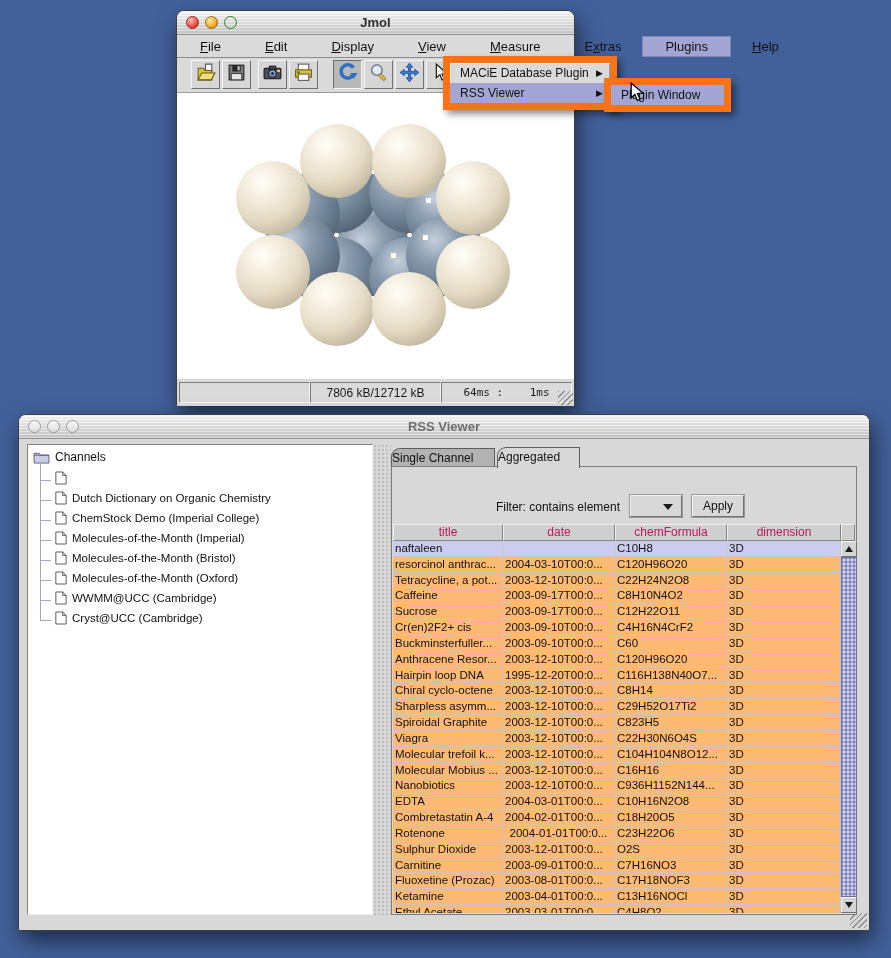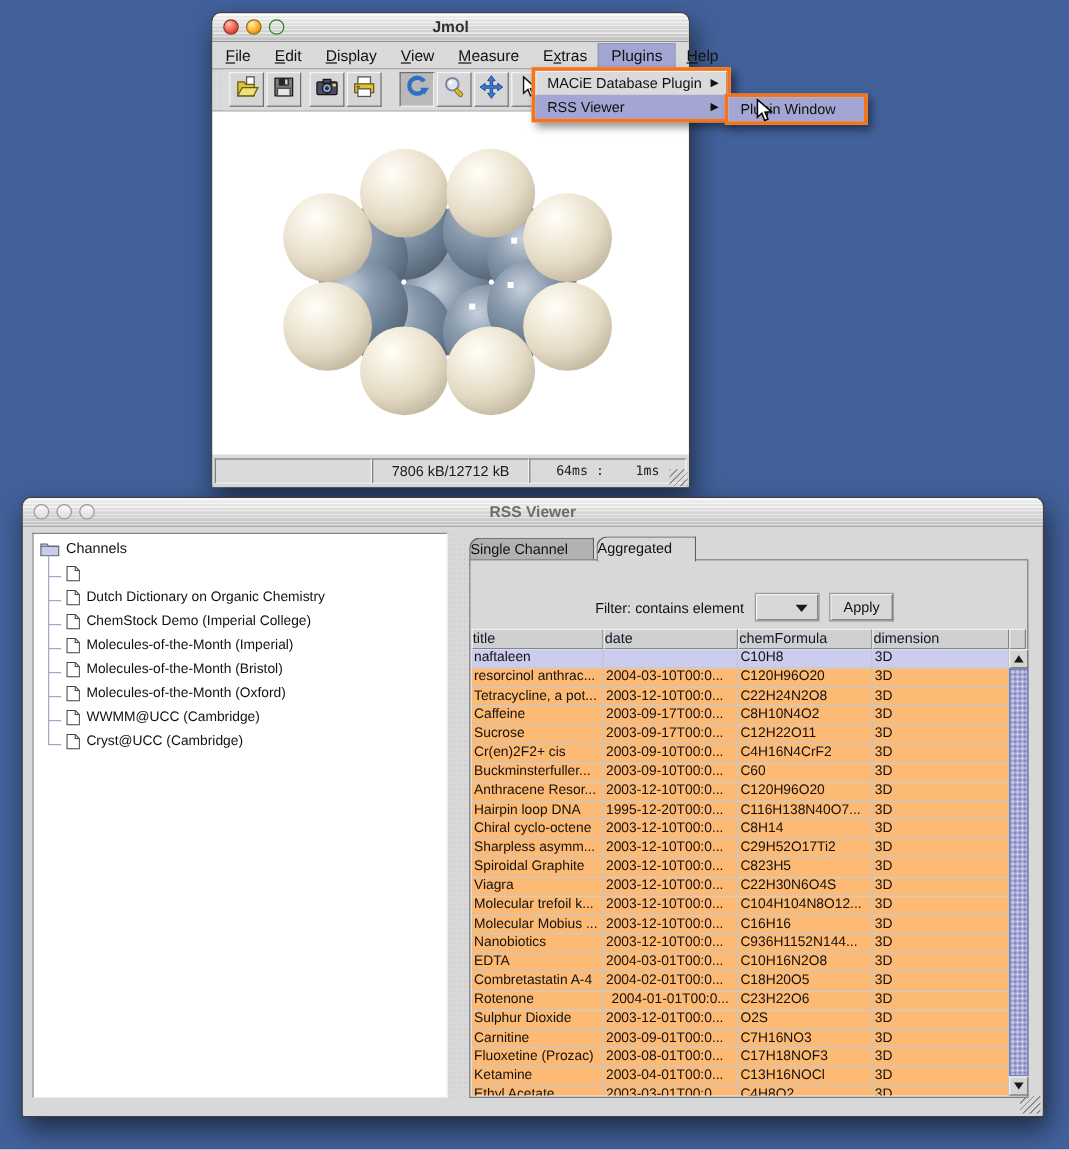--- a/index.html
+++ b/index.html
@@ -20,21 +20,21 @@
   .light{width:13px;height:13px;border-radius:50%;box-sizing:border-box;}
   .light.red{background:radial-gradient(circle at 35% 28%,#ffc0b8,#f05848 55%,#ad2317);border:1px solid #8d2b20;}
   .light.yellow{background:radial-gradient(circle at 35% 28%,#ffecb0,#fcb128 55%,#b06f0e);border:1px solid #96670f;}
   .light.green{background:radial-gradient(circle at 35% 28%,#d2f3ba,#44c234 55%,#1f7d17;);border:1px solid #2a7a1f;}
   .light.off{background:linear-gradient(#fafafa,#dcdcdc);border:1px solid #9a9a9a;}
 
   
   #jmol-window{left:176px;top:10px;width:397px;height:394px;}
   #jmol-menubar{display:flex;align-items:center;height:22px;background:#dadada;
                 border-bottom:1px solid #8c8c8c;font-size:13px;color:#111;padding-left:1px;}
-  .menu-item{padding:2px 10px;white-space:nowrap;}
+  .menu-item{padding:2px 22px;white-space:nowrap;}
   .menu-item.hl{background:#a3a6d3;outline:1px solid #8287b4;}
   .menu-item.right{margin-left:auto;margin-right:4px;}
   #jmol-toolbar{position:relative;height:34px;background:#dadada;border-bottom:1px solid #9a9a9a;
      background-image:radial-gradient(#b5b5b5 22%,transparent 24%);background-size:4px 4px;
      background-position:0 0;background-clip:border-box;}
   #jmol-toolbar::after{content:"";position:absolute;left:9px;top:0;right:0;bottom:0;background:#dadada;}
   .tbtn{position:absolute;top:2px;width:29px;height:29px;background:#d6d6d6;box-sizing:border-box;z-index:1;
         border:1px solid;border-color:#f5f5f5 #6f6f6f #6f6f6f #f5f5f5;display:flex;align-items:center;justify-content:center;}
   .tbtn.pressed{background:#b9b9b9;border-color:#6f6f6f #f5f5f5 #f5f5f5 #6f6f6f;}
   .tbtn svg{width:21px;height:21px;}
@@ -44,21 +44,21 @@
   .atom-h{background:radial-gradient(circle at 36% 28%,#fffef8 0%,#f3ecdd 28%,#e3d9c3 55%,#beb39b 82%,#93886f 100%);}
   .glint{position:absolute;width:5px;height:5px;background:#fff;}
   #jmol-statusbar{display:flex;height:27px;background:#dadada;align-items:center;padding:0 2px;gap:0;position:relative;}
   .status-cell{flex:1;height:21px;box-sizing:border-box;border:1px solid;border-color:#7d7d7d #f3f3f3 #f3f3f3 #7d7d7d;
                font-size:12px;color:#1a1a1a;display:flex;align-items:center;justify-content:center;white-space:pre;}
   .status-cell.mono{font-family:"DejaVu Sans Mono",monospace;font-size:11px;}
   .grip{position:absolute;right:1px;bottom:1px;width:15px;height:14px;
         background:repeating-linear-gradient(135deg,#909090 0 1px,transparent 1px 4px);}
 
   
-  .popup{position:absolute;background:#dadada;border:3px solid #f97316;z-index:50;
+  .popup{position:absolute;background:#dadada;border:7px solid #f97316;z-index:50;
          box-shadow:inset 1px 1px 0 #f4f4f4,inset -1px -1px 0 #9c9c9c,4px 4px 7px rgba(0,0,0,.45);}
   #plugins-popup{left:443px;top:56px;width:160px;}
   #plugins-submenu{left:604px;top:78px;width:113px;}
   .popup-item{position:relative;height:20px;line-height:20px;font-size:12px;color:#111;padding-left:10px;white-space:nowrap;}
   .popup-item.hl{background:#a3a6d3;}
   .popup-item .arrow{position:absolute;right:7px;top:0;font-size:9px;}
   #cursor{position:absolute;left:630px;top:82px;z-index:60;}
 
   
   #rss-window{left:18px;top:414px;width:850px;height:515px;}
@@ -81,21 +81,21 @@
   #filter-label{position:absolute;right:236px;top:33px;font-size:12px;color:#111;}
   #filter-combo{position:absolute;left:238px;top:28px;width:52px;height:22px;box-sizing:border-box;background:#d8d8d8;
                 border:1px solid;border-color:#f2f2f2 #6f6f6f #6f6f6f #f2f2f2;outline:1px solid #9a9a9a;}
   #filter-combo .combo-arrow{position:absolute;right:8px;top:8px;width:0;height:0;
                 border-left:5px solid transparent;border-right:5px solid transparent;border-top:6px solid #1a1a1a;}
   #apply-btn{position:absolute;left:300px;top:28px;width:52px;height:22px;box-sizing:border-box;background:#d8d8d8;
              border:1px solid;border-color:#f2f2f2 #6f6f6f #6f6f6f #f2f2f2;outline:1px solid #9a9a9a;
              font-size:12px;color:#111;text-align:center;line-height:20px;}
   #table-header{position:absolute;left:1px;top:57px;right:1px;height:17px;display:flex;}
   .th{box-sizing:border-box;background:#cfcfcf;border:1px solid;border-color:#f0f0f0 #858585 #858585 #f0f0f0;
-      font-size:12px;color:#0f172a;line-height:15px;overflow:hidden;white-space:nowrap;}
+      font-size:12px;color:#be185d;text-align:center;line-height:15px;overflow:hidden;white-space:nowrap;}
   #table-body{position:absolute;left:1px;top:74px;width:448px;bottom:1px;background:#fff;overflow:hidden;}
   .tr{display:flex;height:15.84px;box-sizing:border-box;background:#fdba74;}
   .tr.sel{background:#ccccee;}
   .td{box-sizing:border-box;border-right:1px solid #c6c6c6;border-bottom:1px solid #c6c6c6;
       font-size:11.5px;color:#111;padding:0 2px;line-height:14.5px;overflow:hidden;white-space:nowrap;}
   #vscroll{position:absolute;left:449px;top:74px;width:16px;bottom:1px;background:#cfcfcf;}
   .sbtn{position:absolute;left:0;width:16px;height:16px;box-sizing:border-box;background:#d4d4d4;
         border:1px solid;border-color:#f2f2f2 #6f6f6f #6f6f6f #f2f2f2;display:flex;align-items:center;justify-content:center;}
   .sbtn.up{top:0;} .sbtn.down{bottom:0;}
   .tri-up{width:0;height:0;border-left:4px solid transparent;border-right:4px solid transparent;border-bottom:6px solid #1a1a1a;}

